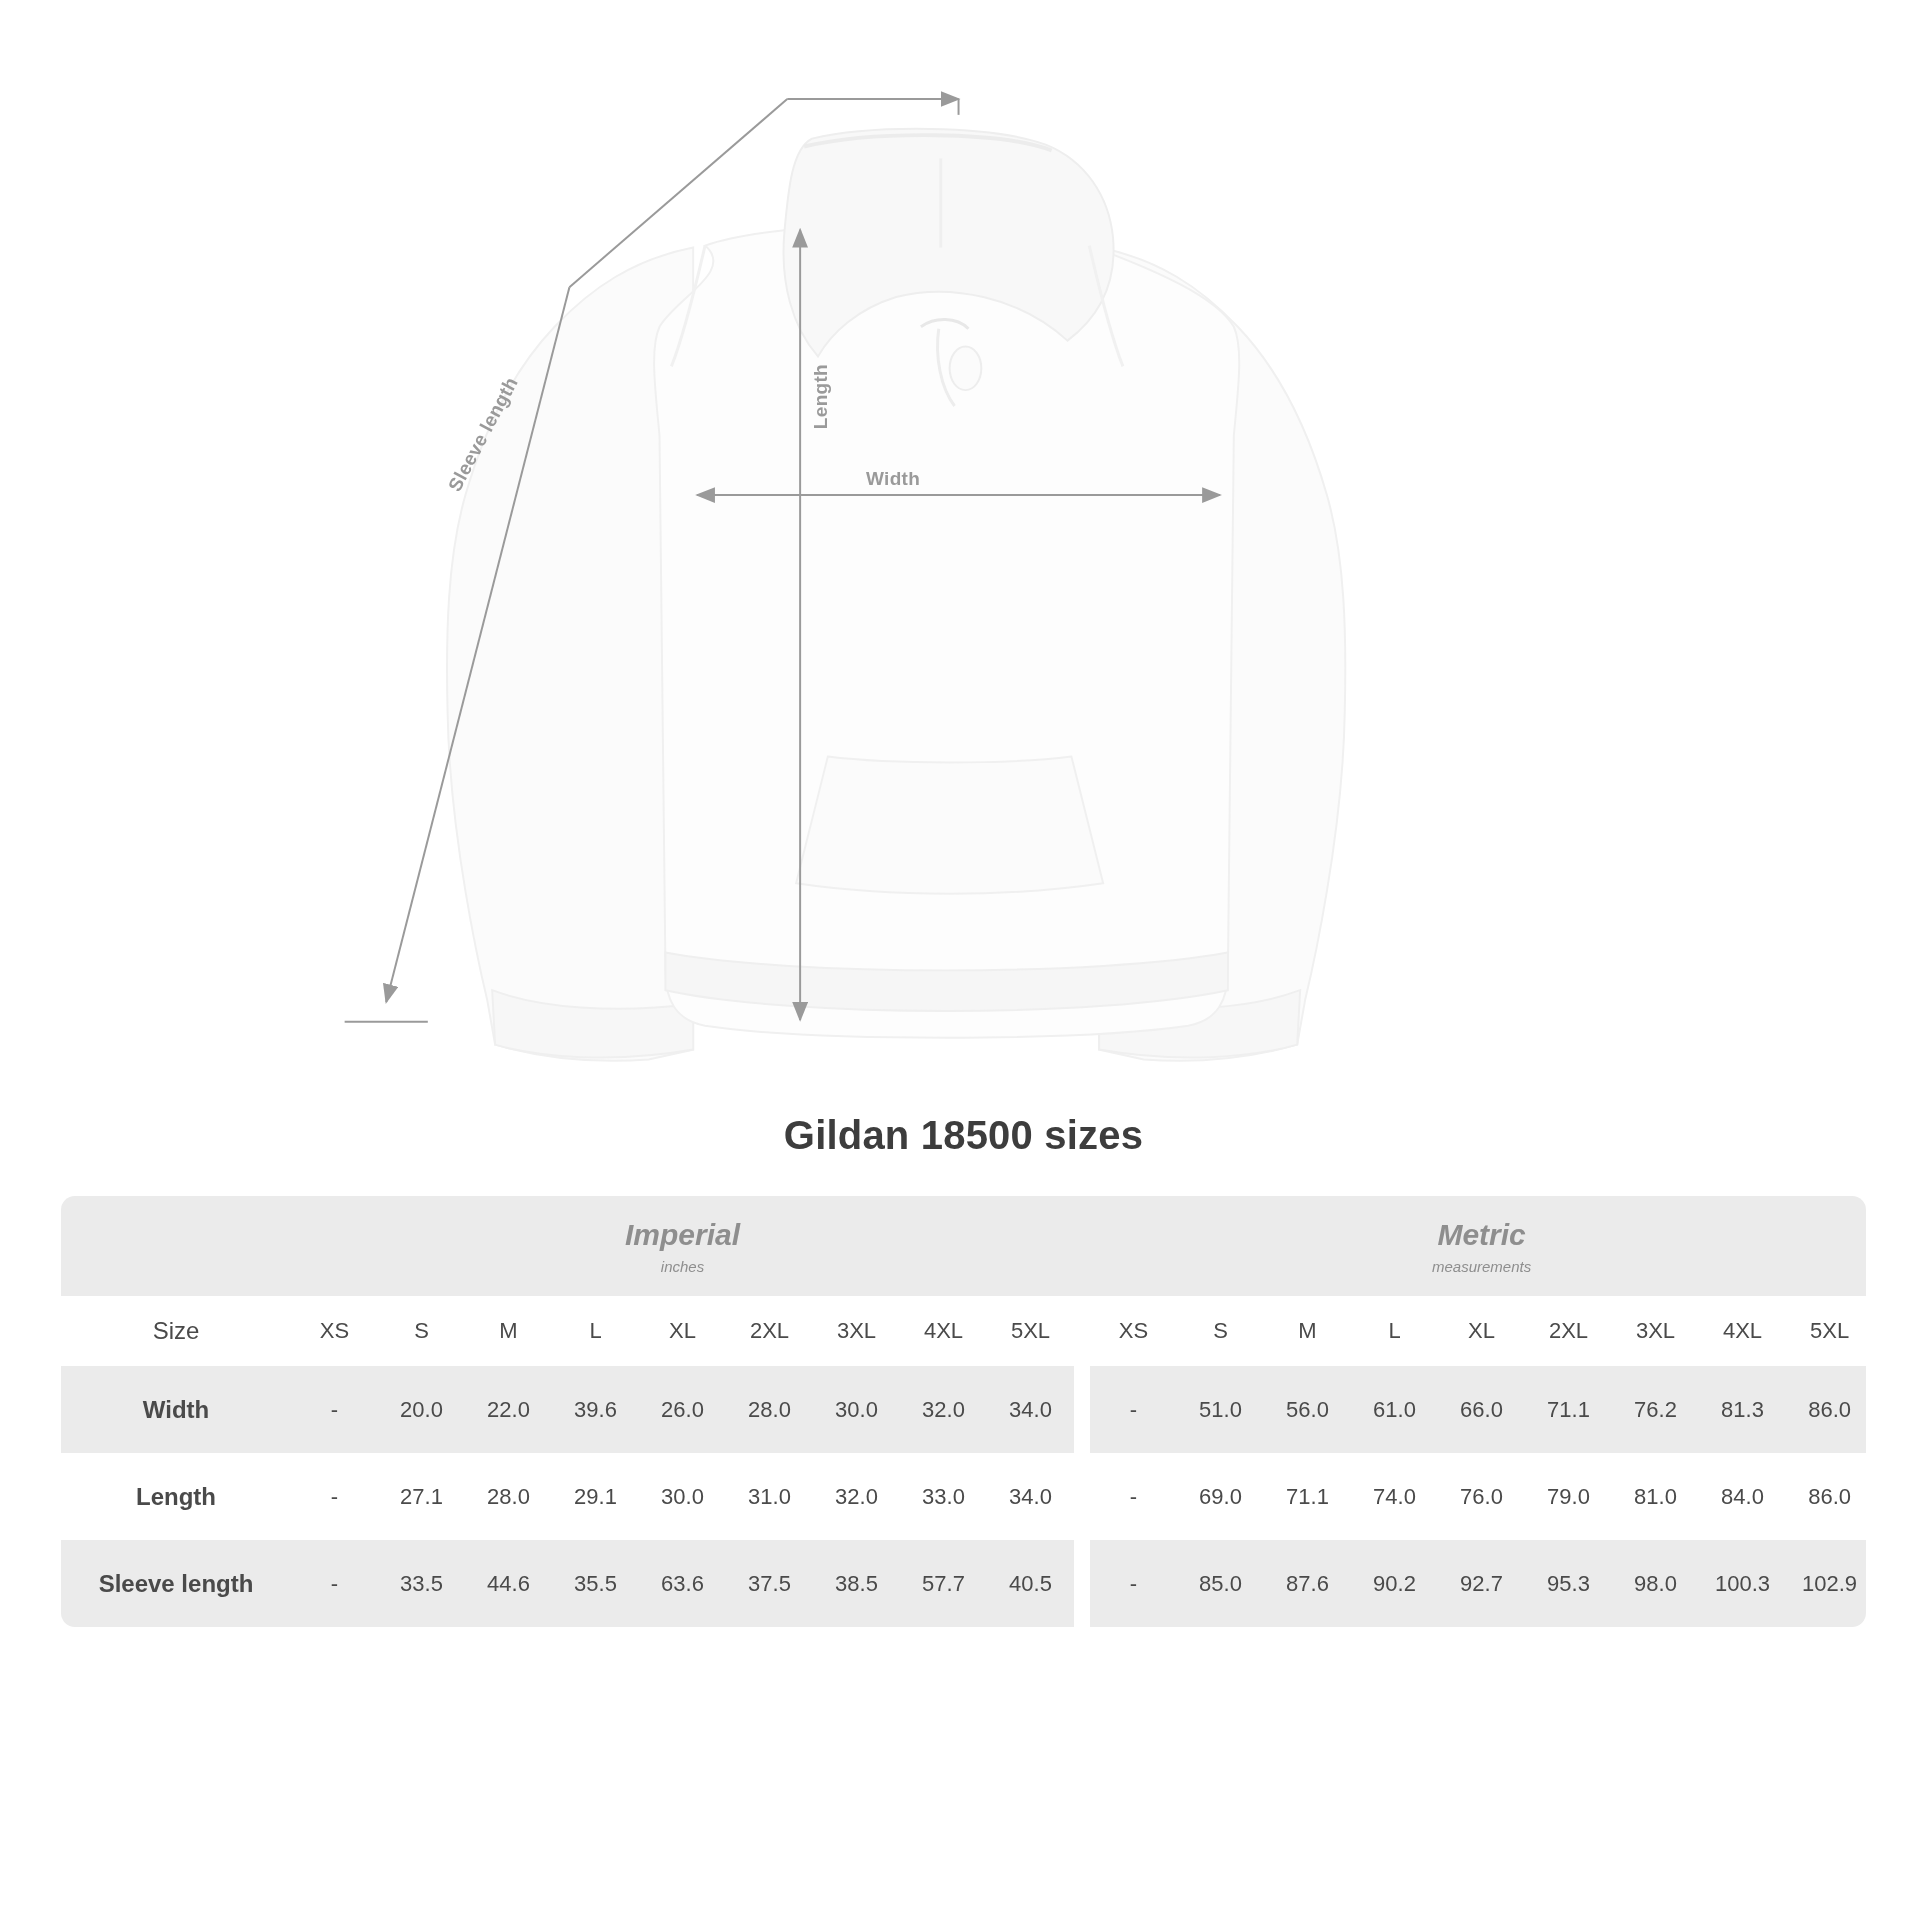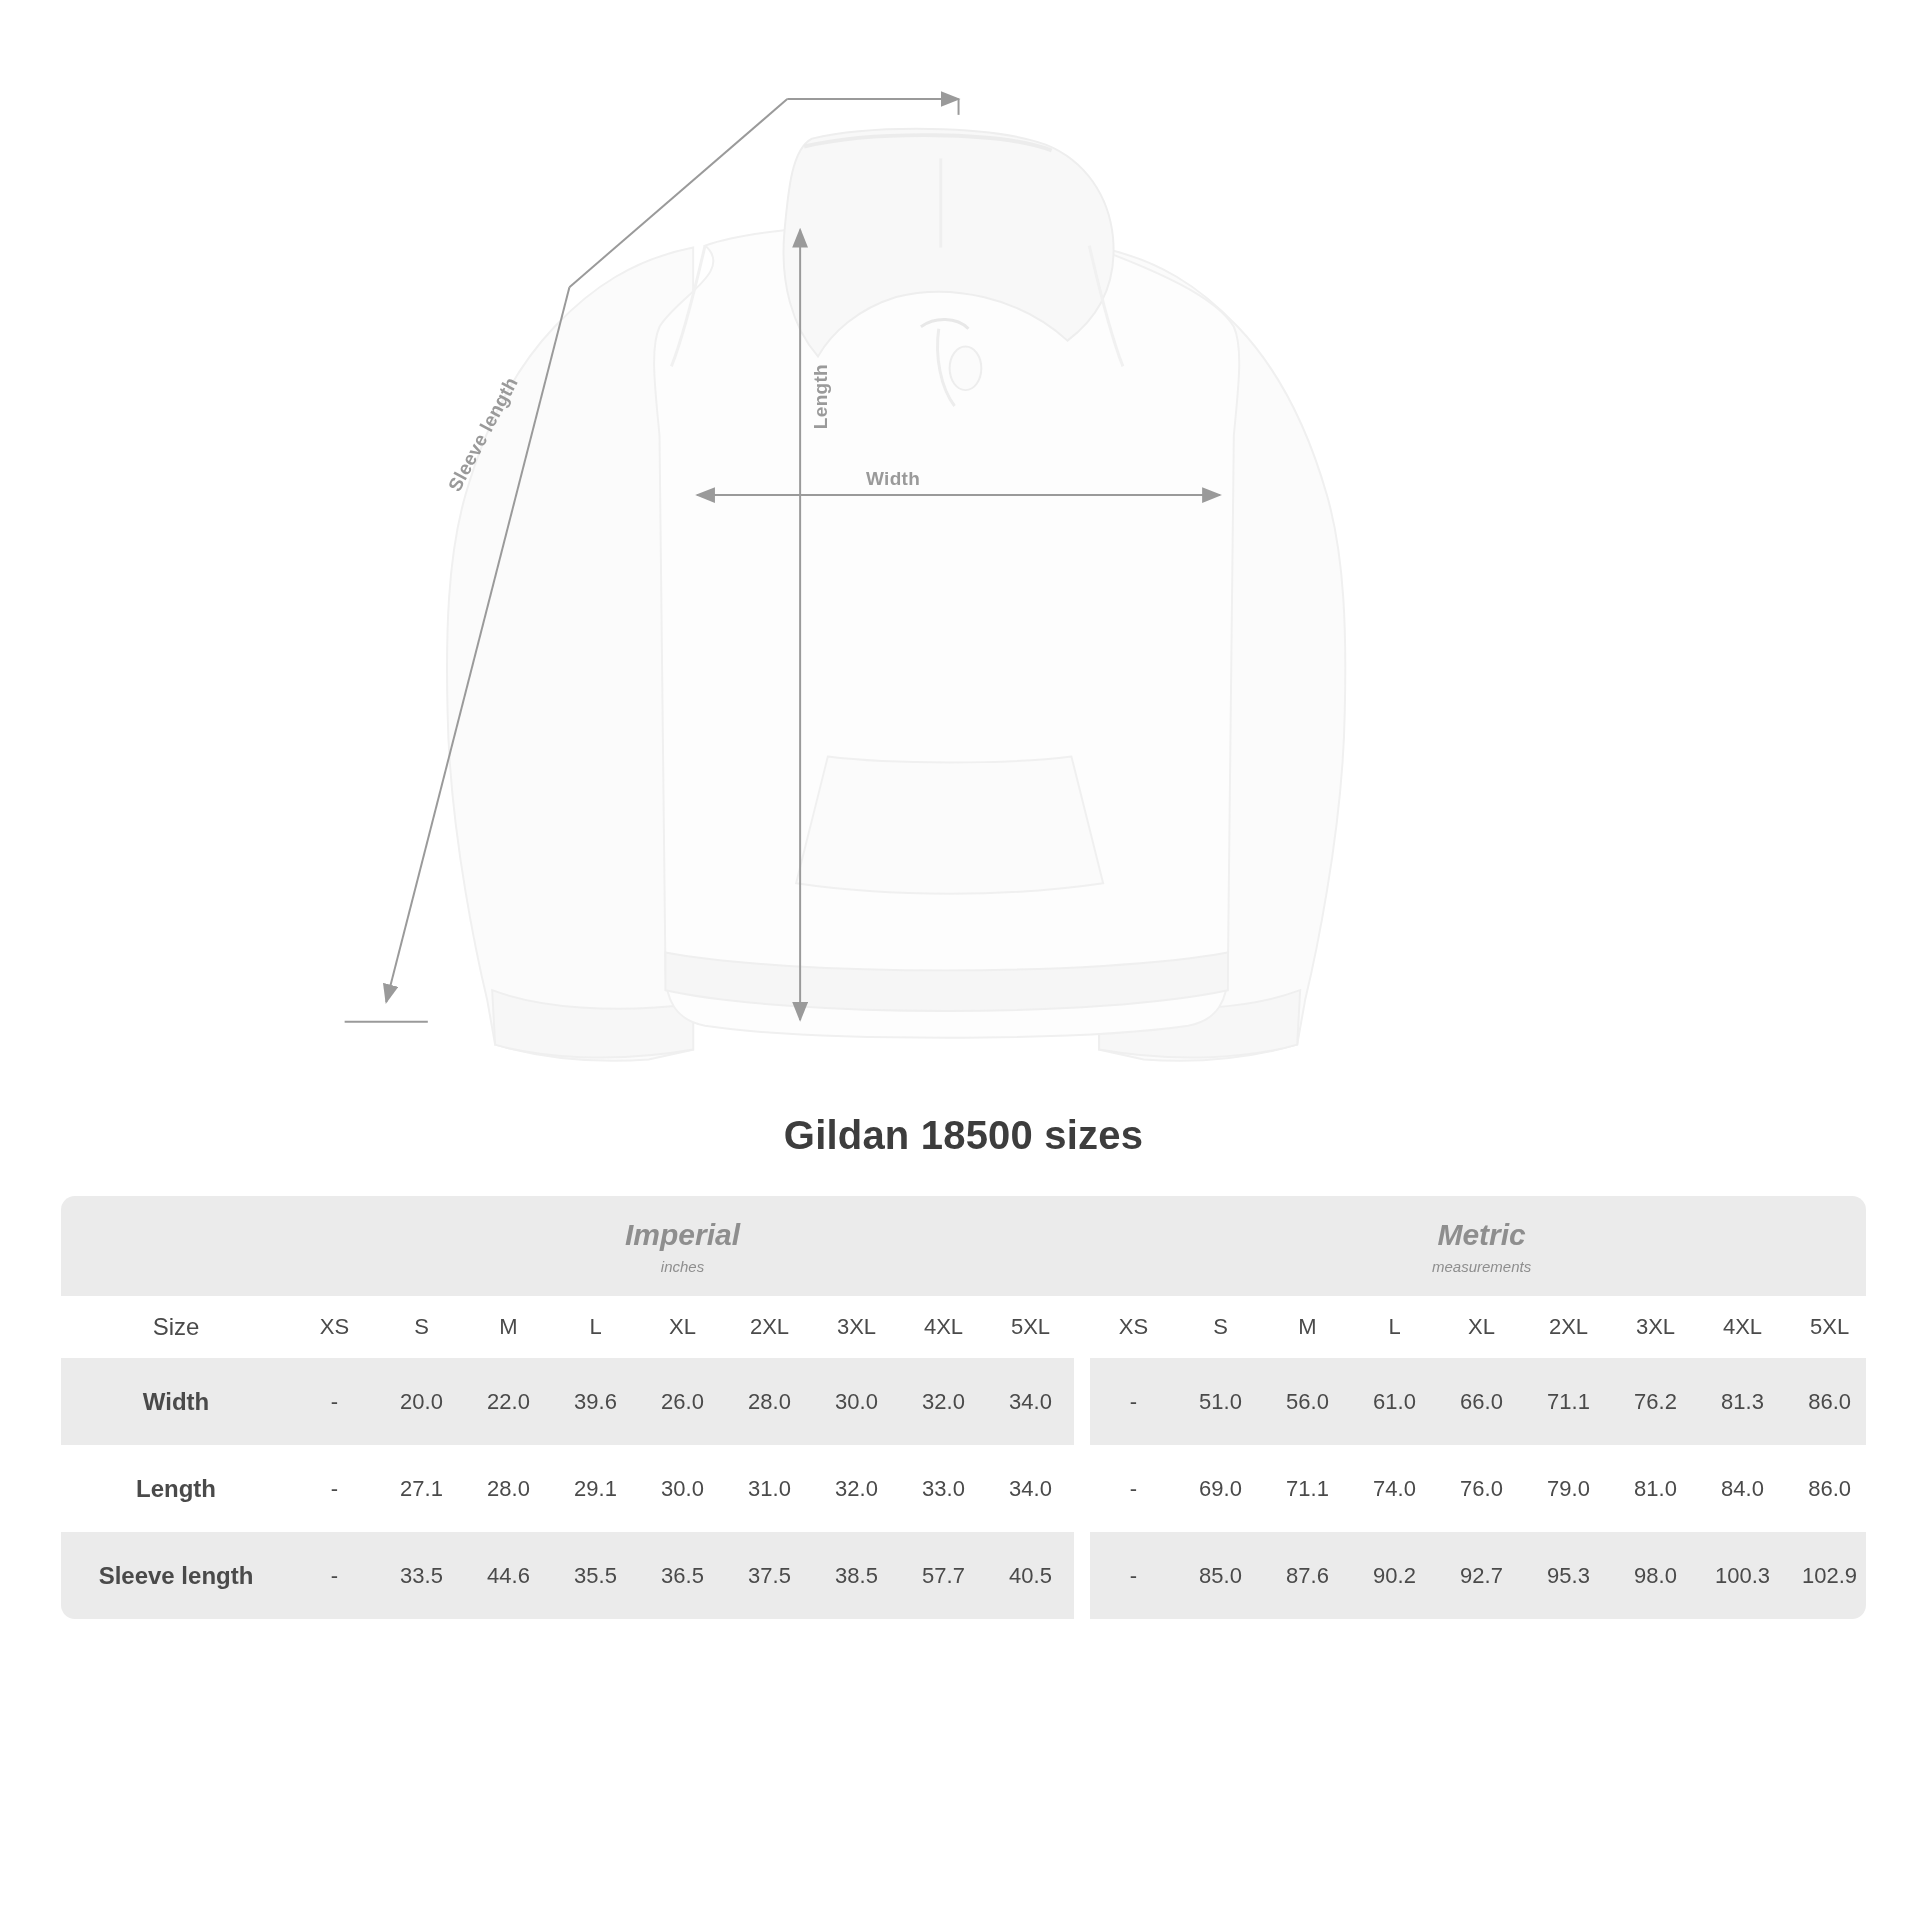--- a/index.html
+++ b/index.html
@@ -100,21 +100,21 @@
     line-height: 1.1;
   }
   .unit-sub {
     font-size: 15px;
     font-style: italic;
     color: #8e8e8e;
     display: block;
     margin-top: 7px;
   }
   .head-row td {
-    height: 62px;
+    height: 70px;
     font-weight: bold;
     color: #5c5c5c;
     font-size: 23px;
     background: #ffffff;
   }
   .head-row td.rowlabel {
     font-size: 24px;
   }
   .data-row td {
     height: 87px;
@@ -329,21 +329,21 @@
           <td>84.0</td>
           <td>86.0</td>
         </tr>
 
         <tr class="data-row shade">
           <td class="rowlabel">Sleeve length</td>
           <td>-</td>
           <td>33.5</td>
           <td>44.6</td>
           <td>35.5</td>
-          <td>36.5</td>
+          <td>63.6</td>
           <td>37.5</td>
           <td>38.5</td>
           <td>57.7</td>
           <td>40.5</td>
           <td class="sep"></td>
           <td>-</td>
           <td>85.0</td>
           <td>87.6</td>
           <td>90.2</td>
           <td>92.7</td>

